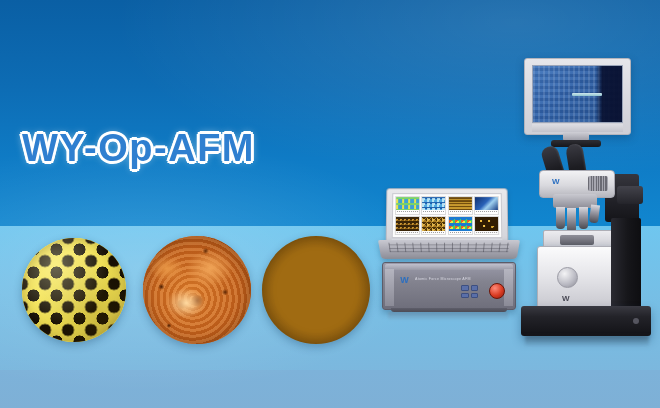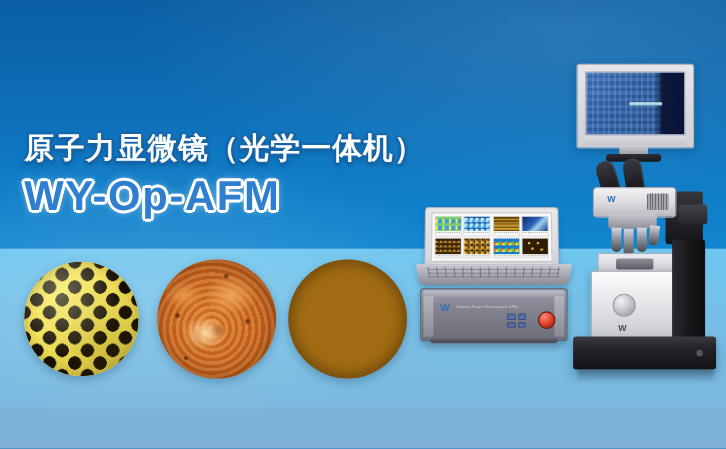--- a/index.html
+++ b/index.html
@@ -353,21 +353,20 @@
 
 <div id="stage">
 
   <div class="bg-top"></div>
   <div class="bg-mid"></div>
   <div class="bg-bot"></div>
   <div class="bg-sheen"></div>
   <div class="bg-glow"></div>
 
   <div class="headline">
-    <div class="title-cn">原子力显微镜（光学一体机）</div>
     <div class="title-model">WY-Op-AFM</div>
   </div>
 
   <div class="circle c1">
     <div class="dots"></div>
     <div class="dots-shade"></div>
     <div class="c-vig"></div>
   </div>
   <div class="circle c2">
     <div class="terr"></div>

